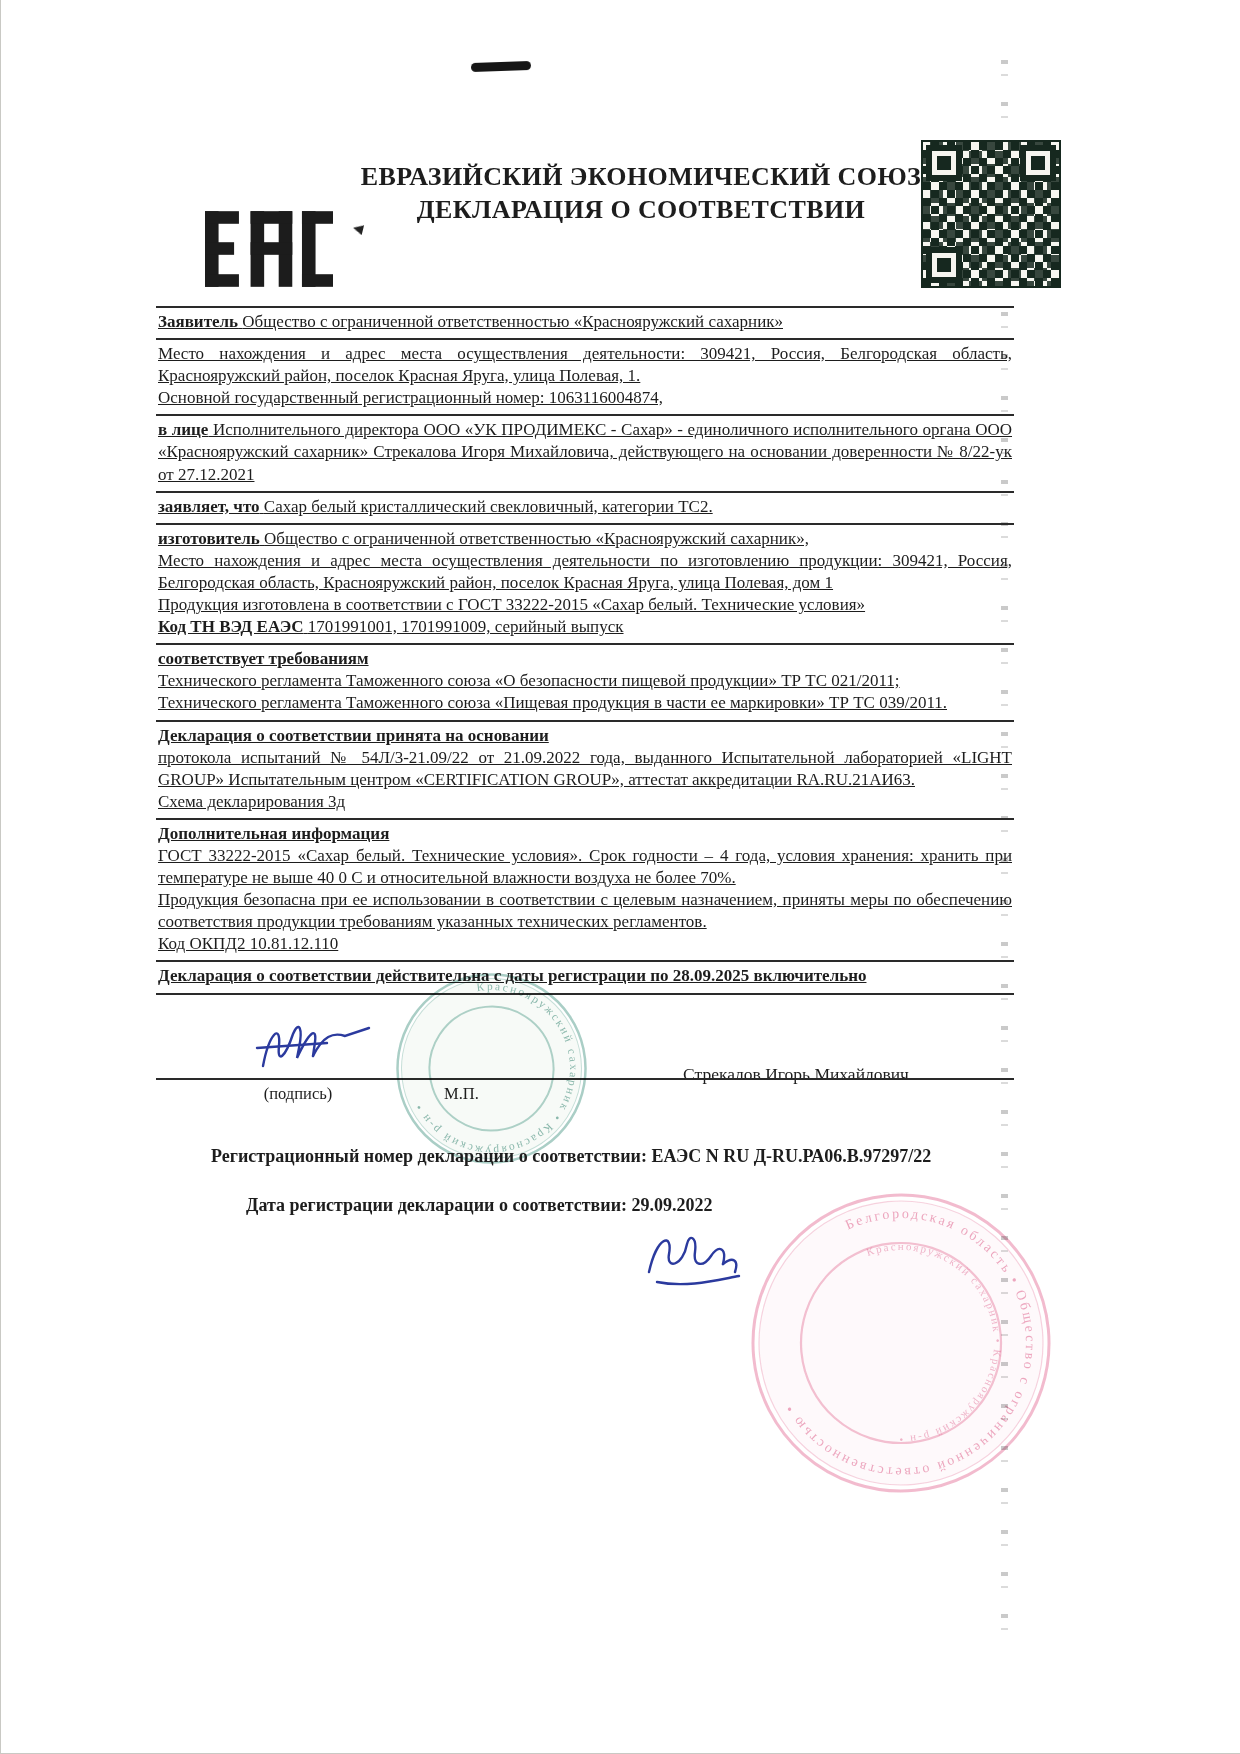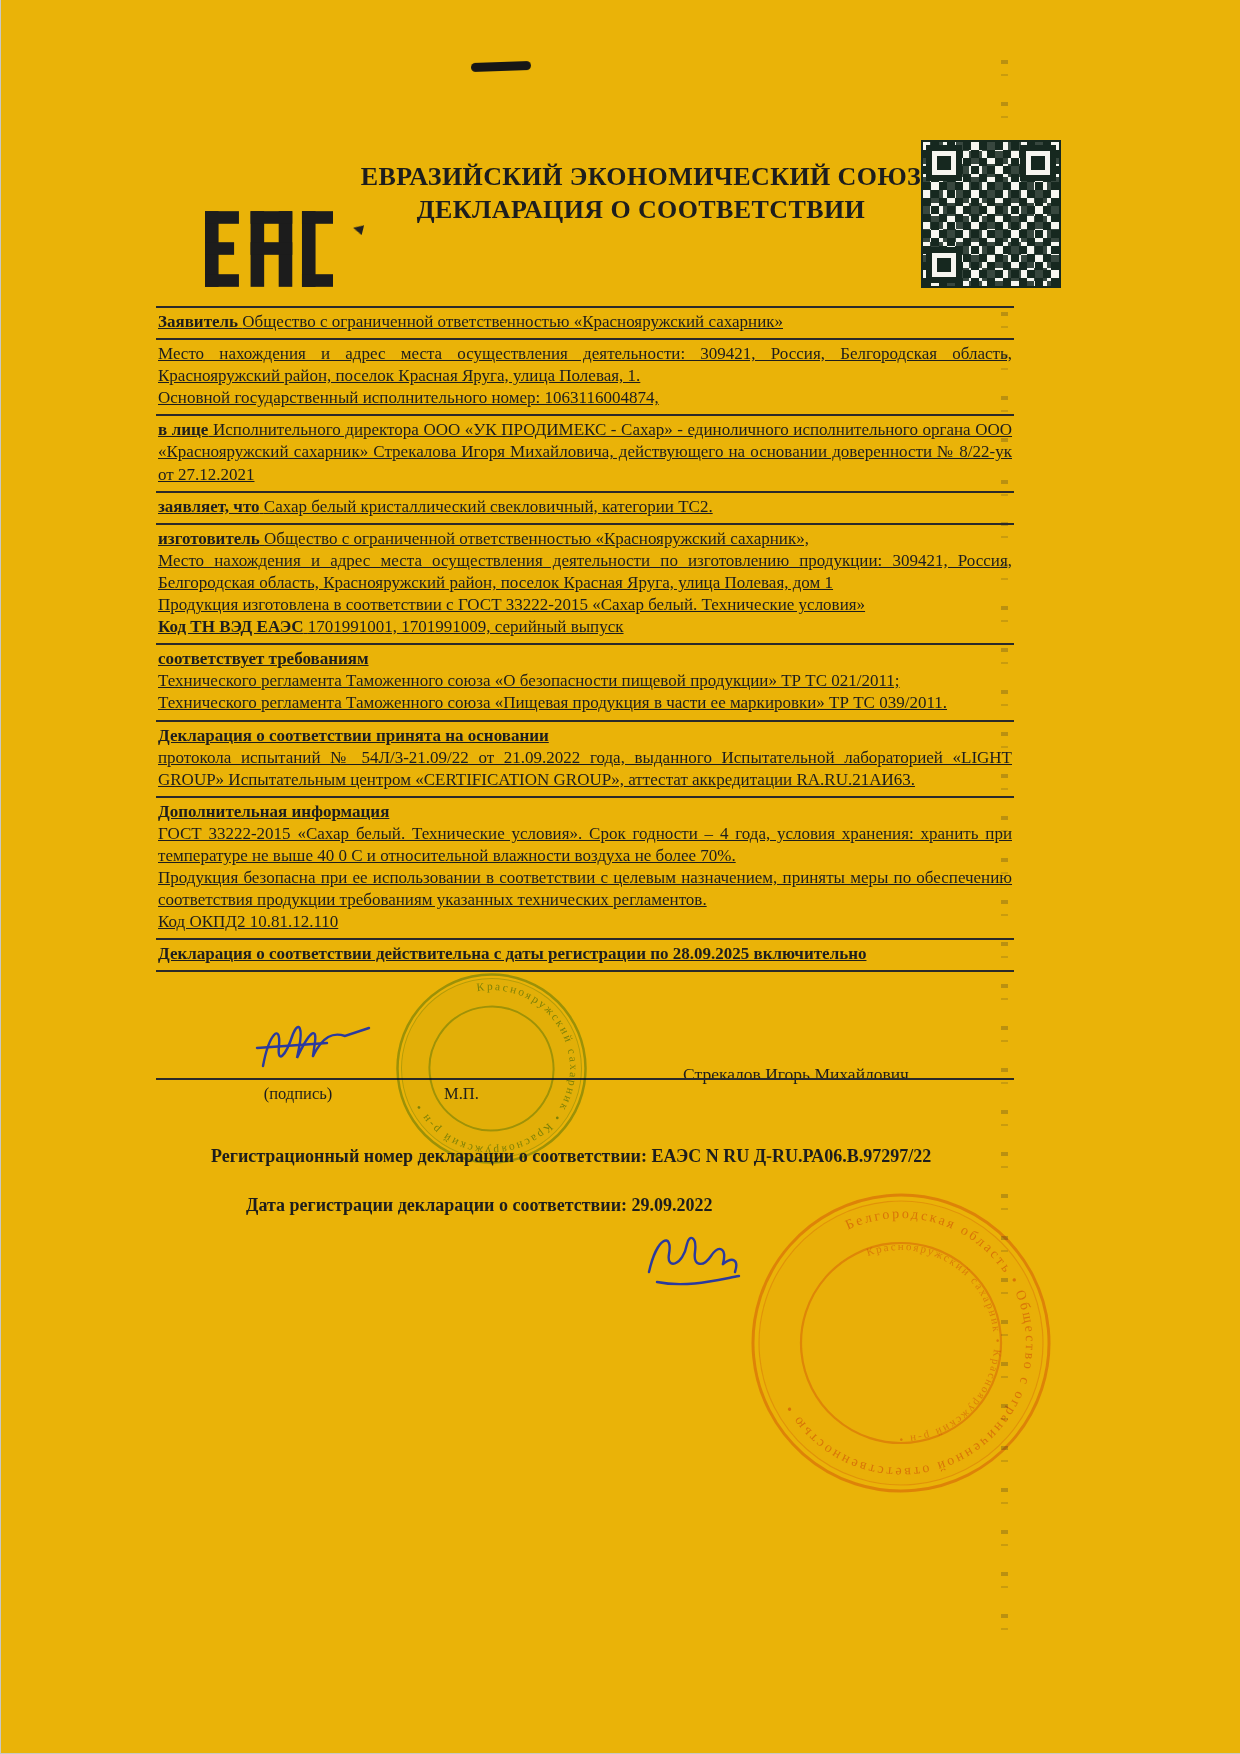--- a/index.html
+++ b/index.html
@@ -1,19 +1,19 @@
 <!DOCTYPE html>
 <html><head>
 <meta charset="utf-8">
 <style>
   * { box-sizing: border-box; }
   html, body { margin: 0; padding: 0; background: #e8e8e6; }
   .page {
     position: relative; width: 1240px; height: 1754px;
-    background: #eab308; overflow: hidden;
+    background: #ffffff; overflow: hidden;
     font-family: "Liberation Serif", "DejaVu Serif", serif;
     color: #1d1d1d; margin: 0 auto;
     border-left: 1px solid #c9c9c4; border-bottom: 1px solid #c9c9c4;
   }
   
   .title {
     position: absolute; left: 310px; top: 160px; width: 660px;
     text-align: center; font-weight: bold; font-size: 26px; line-height: 1.28;
     letter-spacing: .4px;
   }
@@ -119,21 +119,21 @@
 
   <div class="content">
     <div class="sections">
 
       <div class="sec">
         <p><b class="lead">Заявитель</b> <span>Общество с ограниченной ответственностью «Краснояружский сахарник»</span></p>
       </div>
 
       <div class="sec">
         <p>Место нахождения и адрес места осуществления деятельности: 309421, Россия, Белгородская область, Краснояружский район, поселок Красная Яруга, улица Полевая, 1.</p>
-        <p>Основной государственный исполнительного номер: 1063116004874,</p>
+        <p>Основной государственный регистрационный номер: 1063116004874,</p>
       </div>
 
       <div class="sec">
         <p><b class="lead">в лице</b> <span>Исполнительного директора ООО «УК ПРОДИМЕКС - Сахар» - единоличного исполнительного органа  ООО «Краснояружский сахарник» Стрекалова Игоря Михайловича, действующего на основании доверенности № 8/22-ук от 27.12.2021</span></p>
       </div>
 
       <div class="sec">
         <p><b class="lead">заявляет, что</b> <span>Сахар белый кристаллический свекловичный, категории ТС2.</span></p>
       </div>
 
@@ -146,20 +146,21 @@
 
       <div class="sec">
         <p><b class="lead">соответствует требованиям</b></p>
         <p>Технического регламента Таможенного союза «О безопасности пищевой продукции» ТР ТС 021/2011;</p>
         <p>Технического регламента Таможенного союза «Пищевая продукция в части ее маркировки» ТР ТС 039/2011.</p>
       </div>
 
       <div class="sec">
         <p><b class="lead">Декларация о соответствии принята на основании</b></p>
         <p>протокола испытаний № 54Л/3-21.09/22 от 21.09.2022 года, выданного Испытательной лабораторией «LIGHT GROUP» Испытательным центром «CERTIFICATION GROUP», аттестат аккредитации RA.RU.21АИ63.</p>
+        <p>Схема декларирования 3д</p>
       </div>
 
       <div class="sec">
         <p><b class="lead">Дополнительная информация</b></p>
         <p>ГОСТ 33222-2015 «Сахар белый. Технические условия». Срок годности – 4 года, условия хранения: хранить при температуре не выше 40 0 С и относительной влажности воздуха не более 70%.</p>
         <p>Продукция безопасна при ее использовании в соответствии с целевым назначением, приняты меры по обеспечению соответствия продукции требованиям указанных технических регламентов.</p>
         <p>Код ОКПД2 10.81.12.110</p>
       </div>
 
       <div class="sec">

